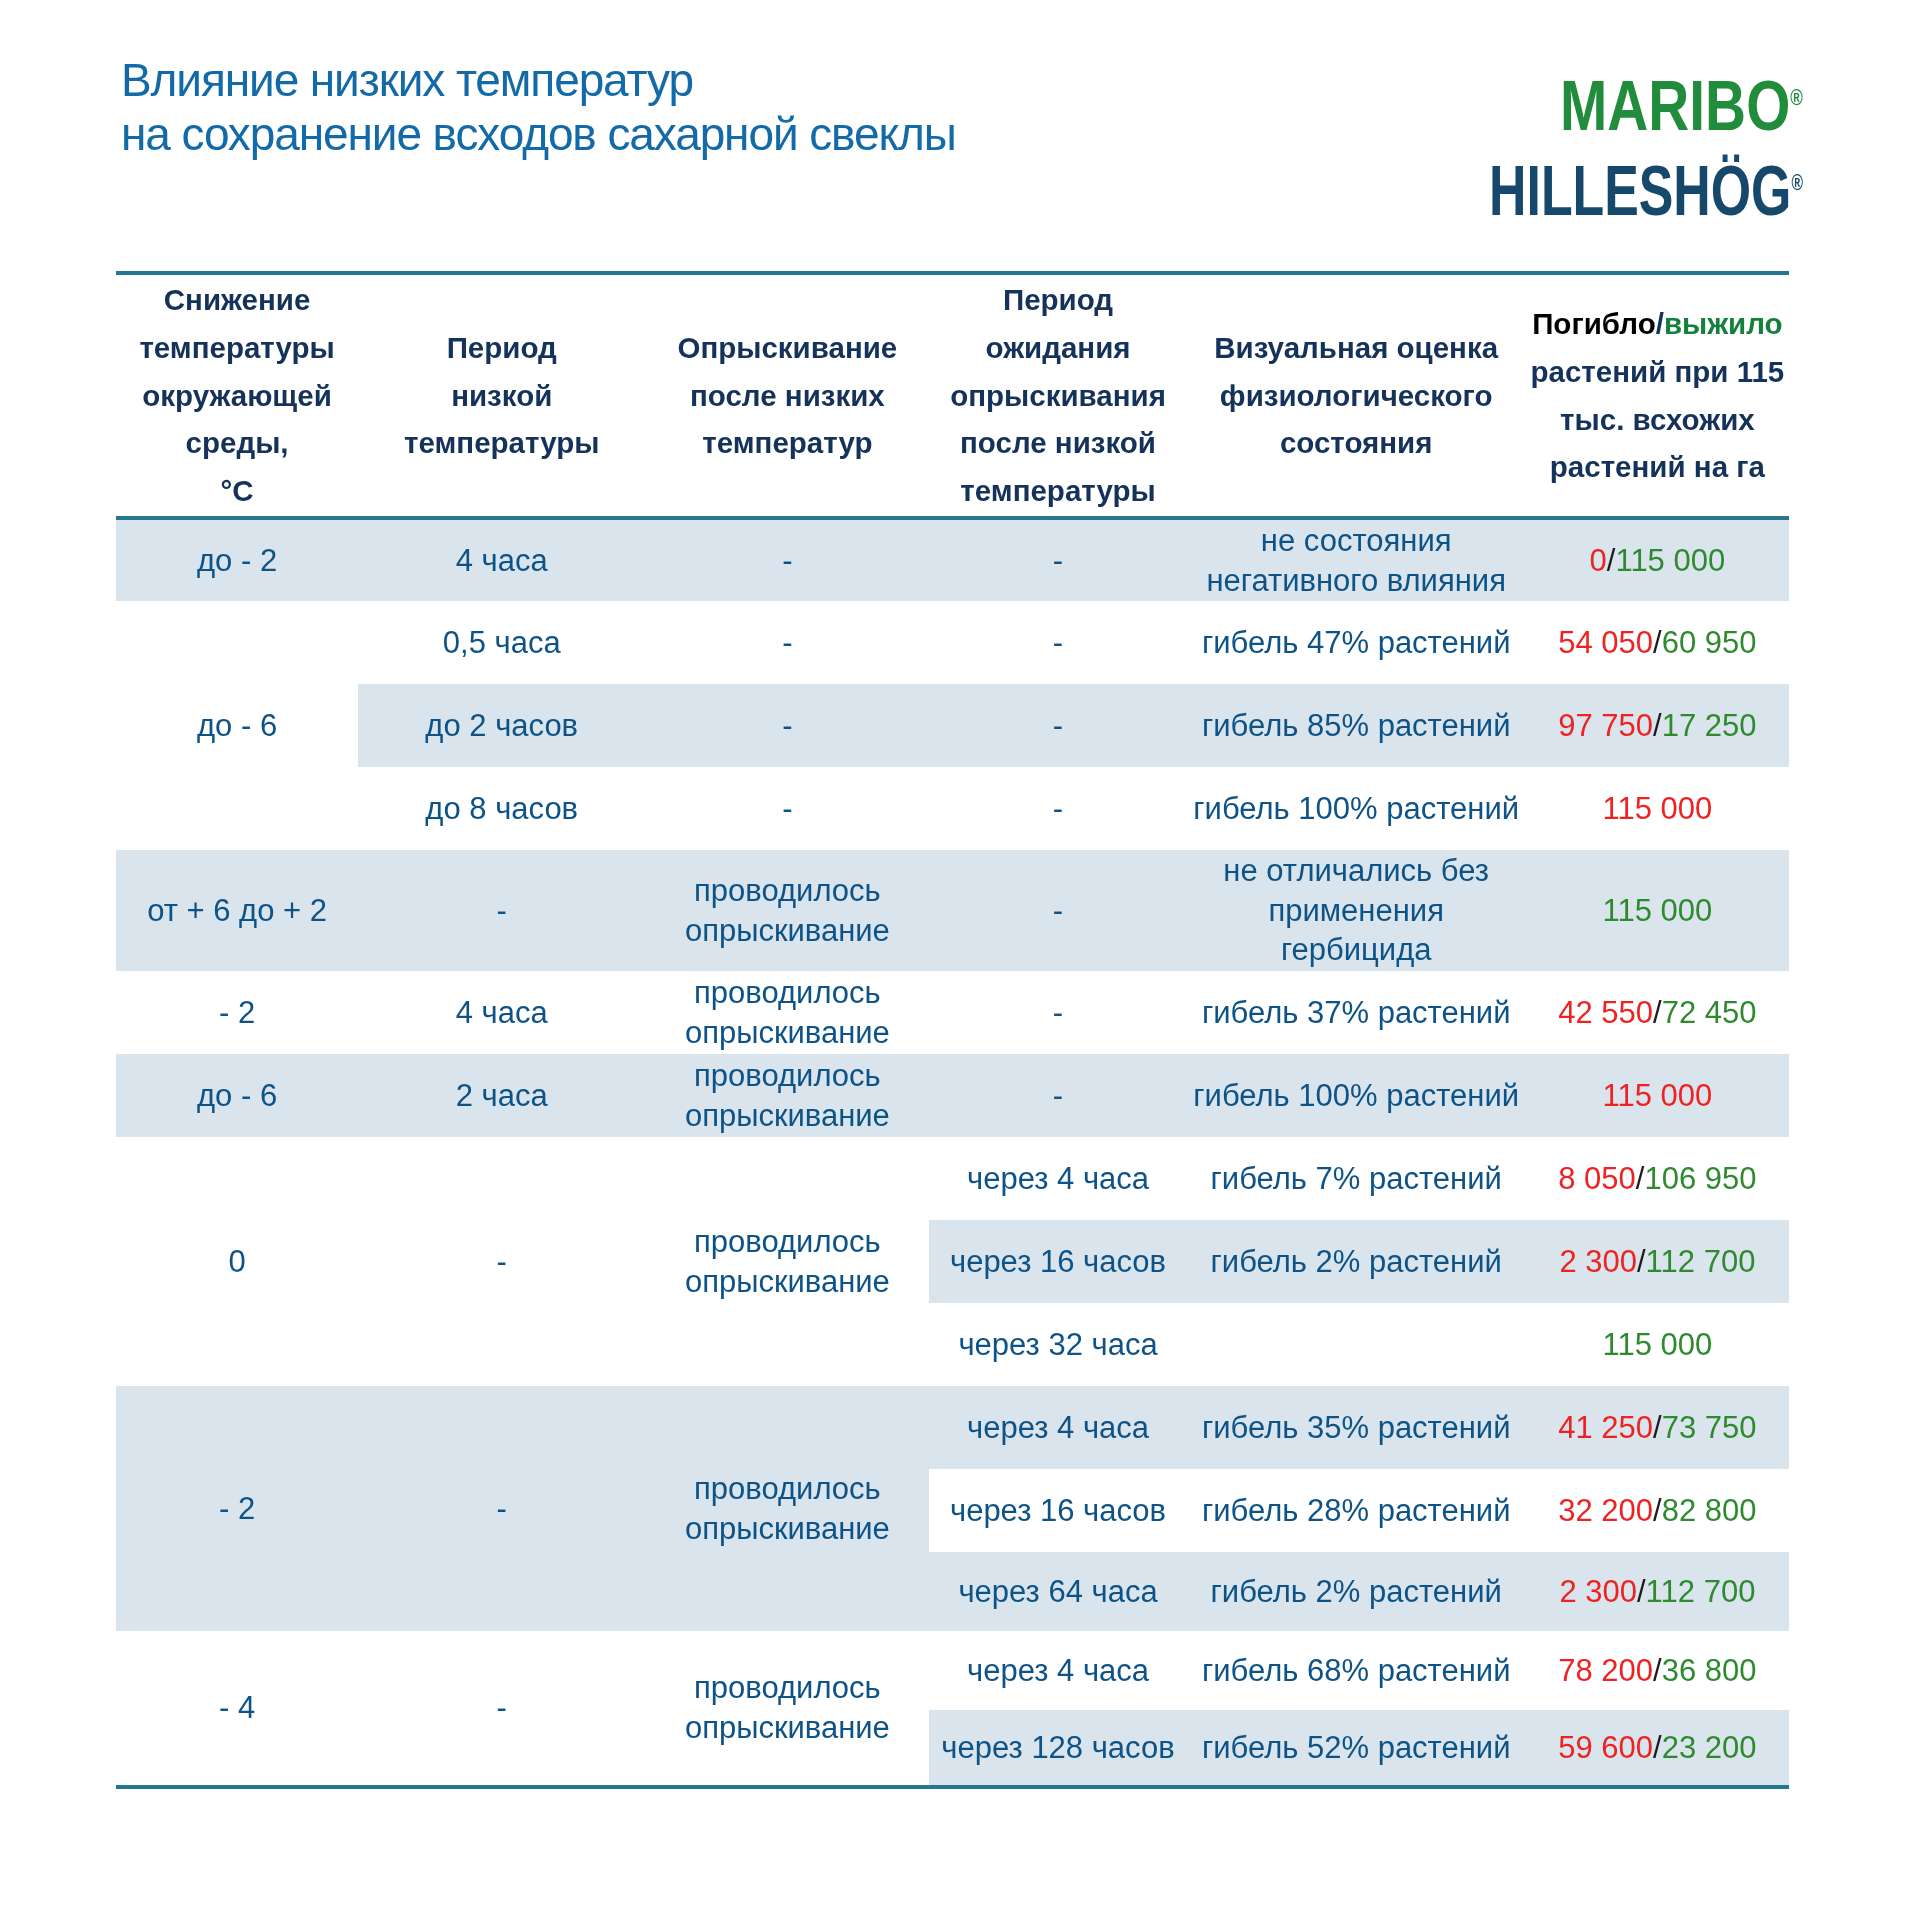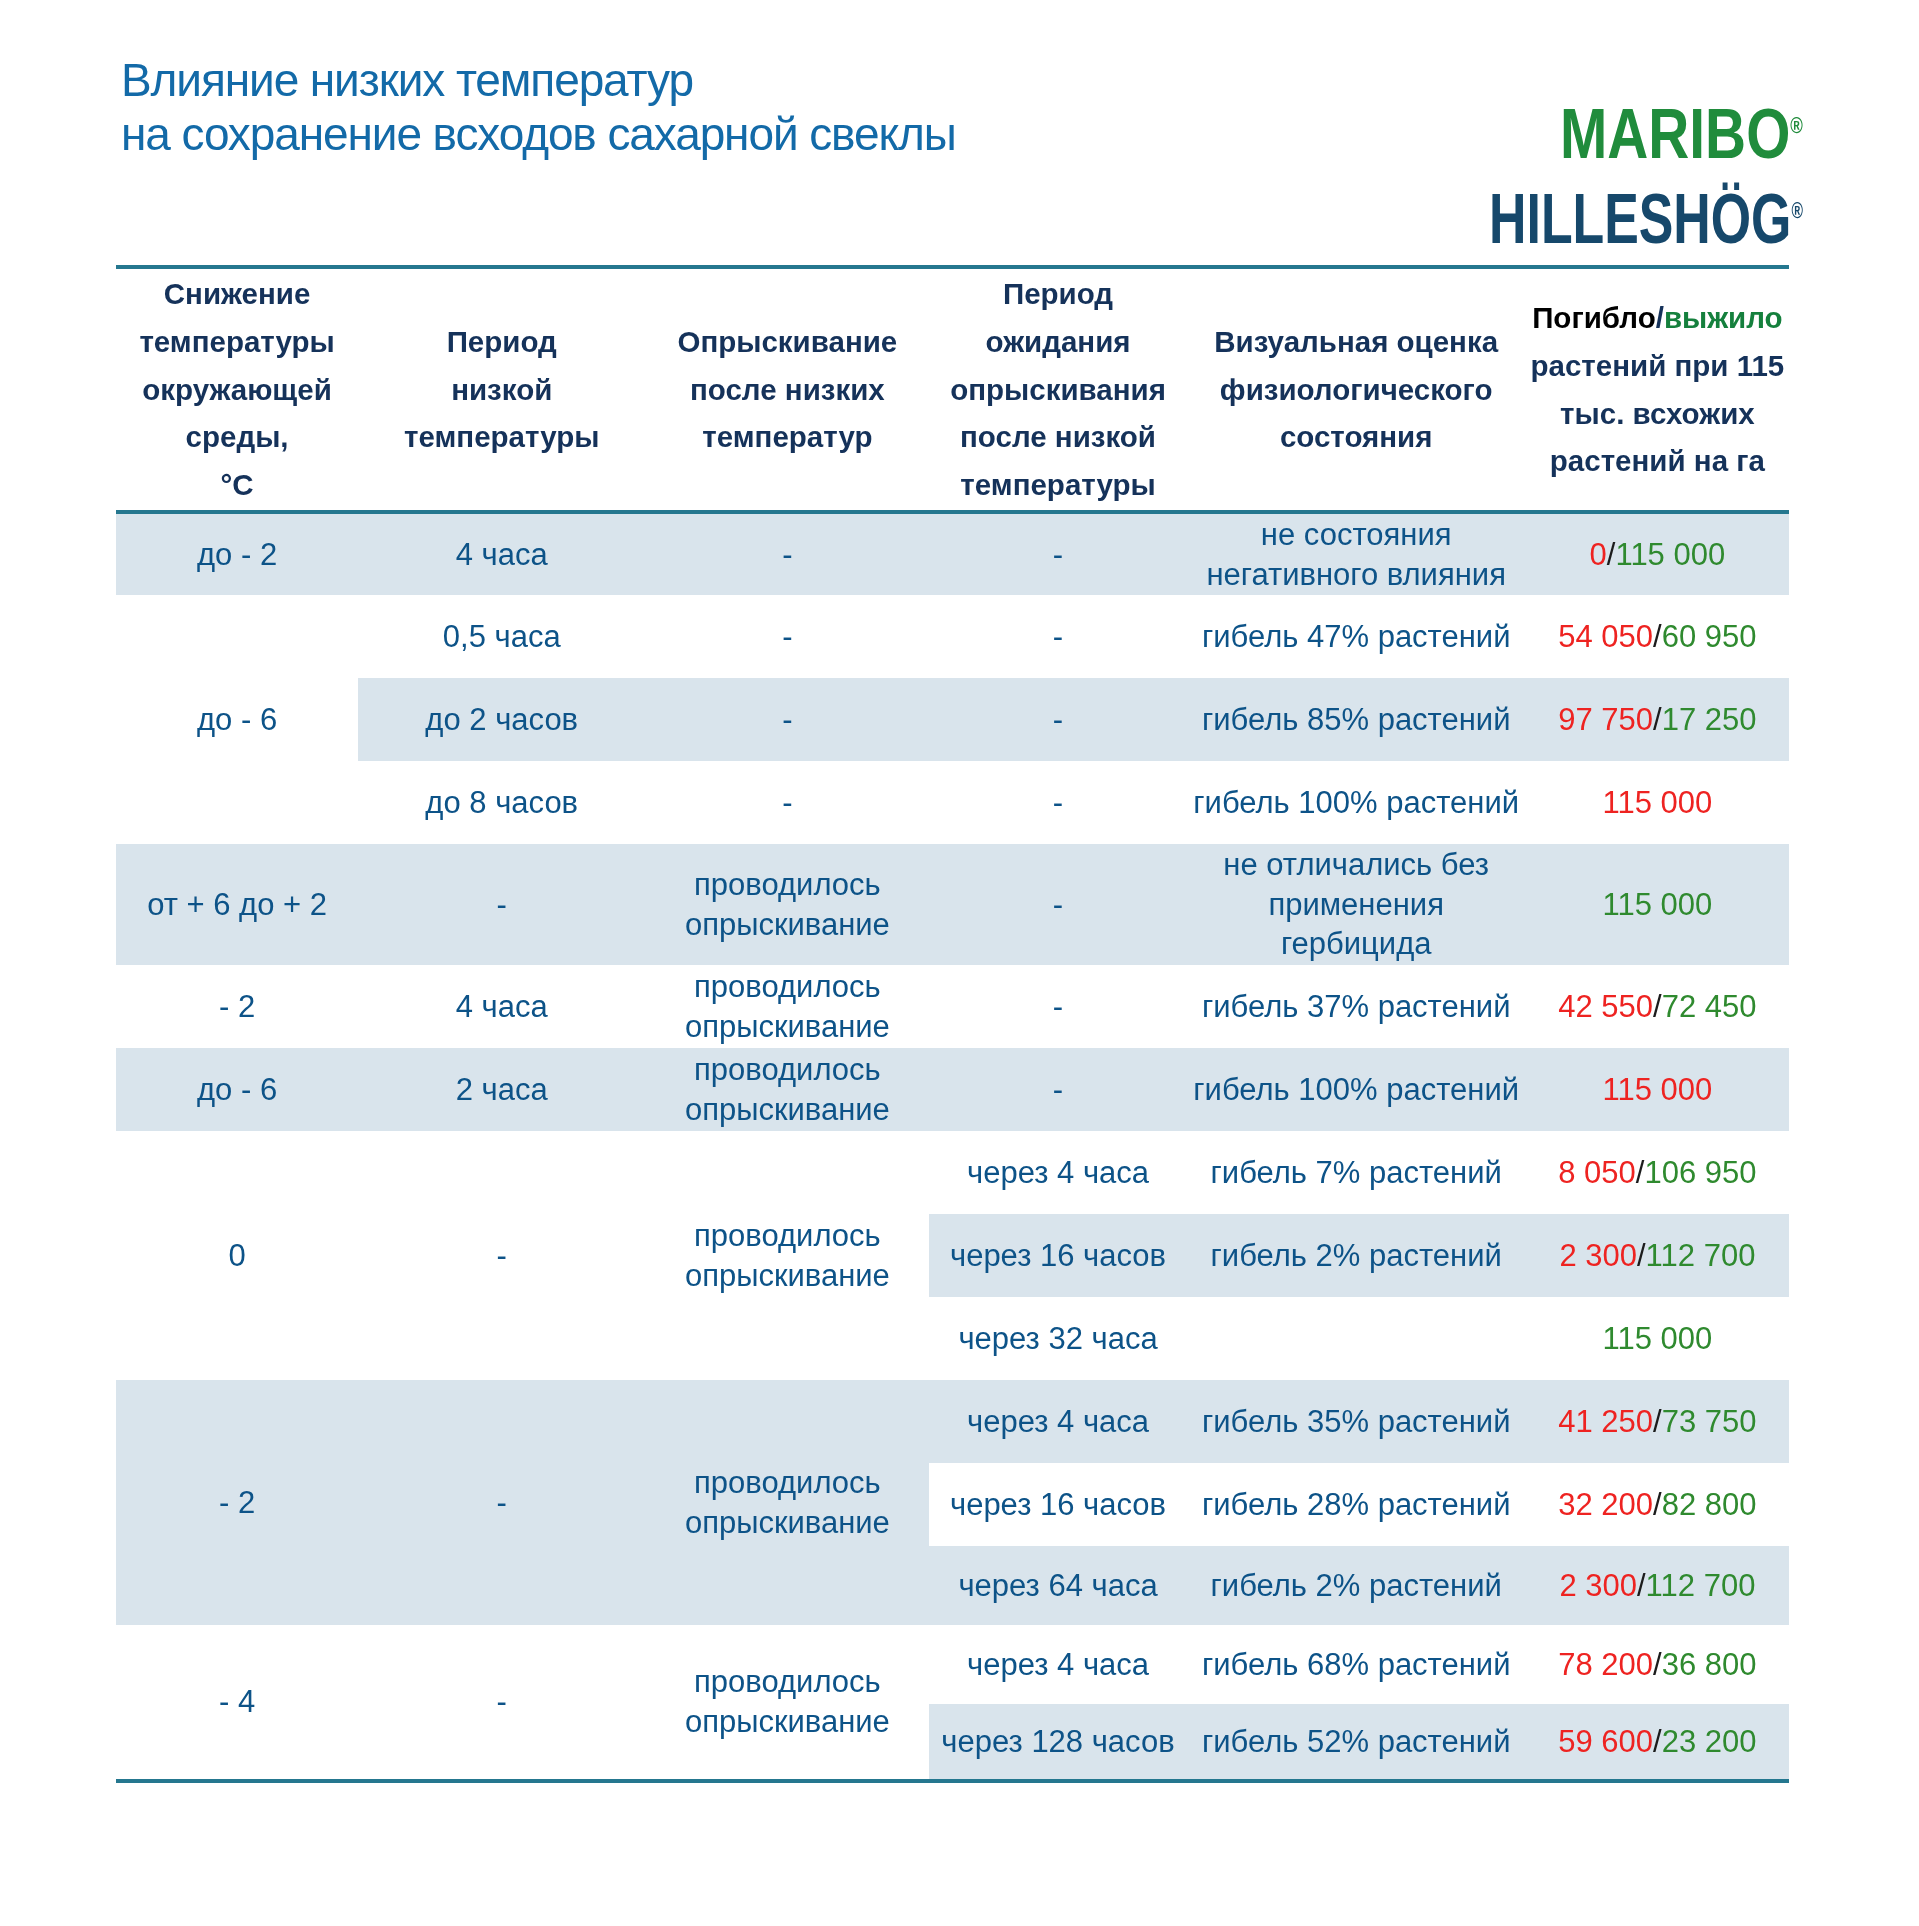--- a/index.html
+++ b/index.html
@@ -21,37 +21,36 @@
     color:#136aa8;
     letter-spacing:-1.1px;
     line-height:1.18;
     white-space:nowrap;
   }
   .logo{
     position:absolute;
     top:70px;
     right:116px;
     text-align:right;
-    margin-top:28px;
   }
   .logo .wordmark{
     font-weight:700;
     font-size:71px;
     line-height:1.0;
     white-space:nowrap;
     transform-origin:100% 50%;
   }
   .logo .maribo{color:#208c3c;transform:scaleX(0.80);}
   .logo .hilleshog{color:#16486b;transform:scaleX(0.73);margin-top:14.2px;}
   .logo sup{font-size:0.30em;vertical-align:super;font-weight:700;}
   
   .tablewrap{
     position:absolute;
     left:116px;
-    top:265px;
+    top:271px;
     width:1673px;
   }
   table{
     width:100%;
     border-collapse:collapse;
     table-layout:fixed;
     border-top:4.4px solid #25778f;
     border-bottom:4.4px solid #25778f;
   }
   thead th{

